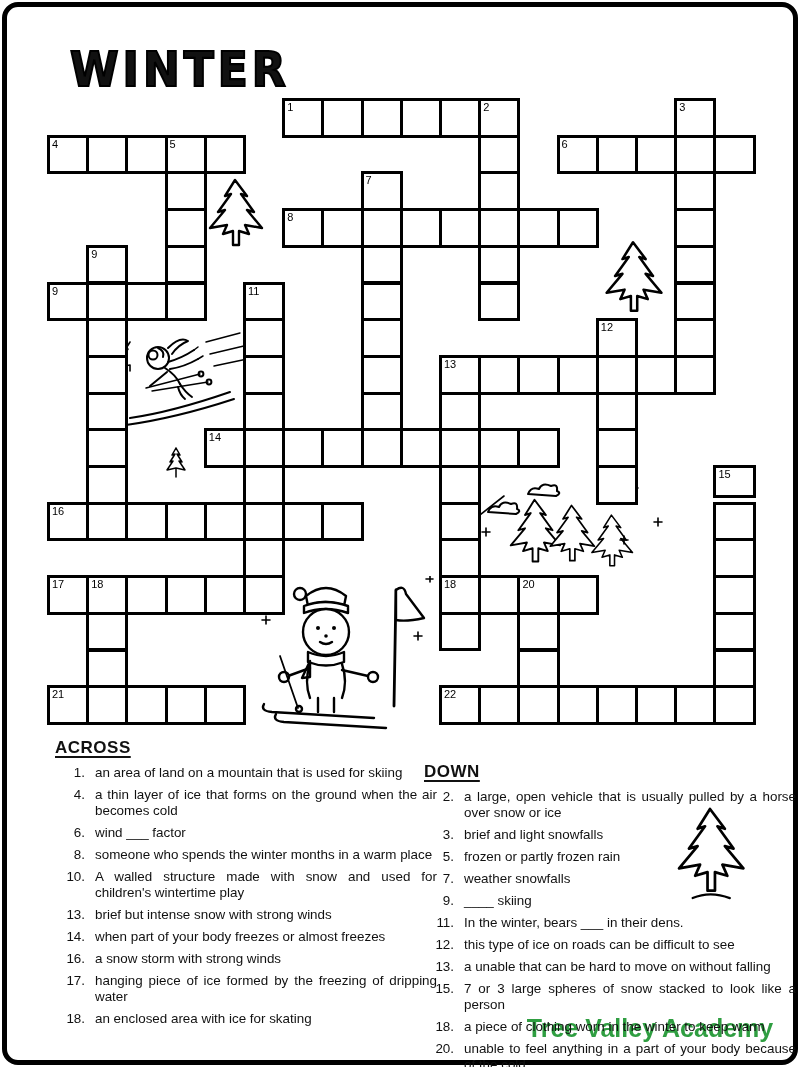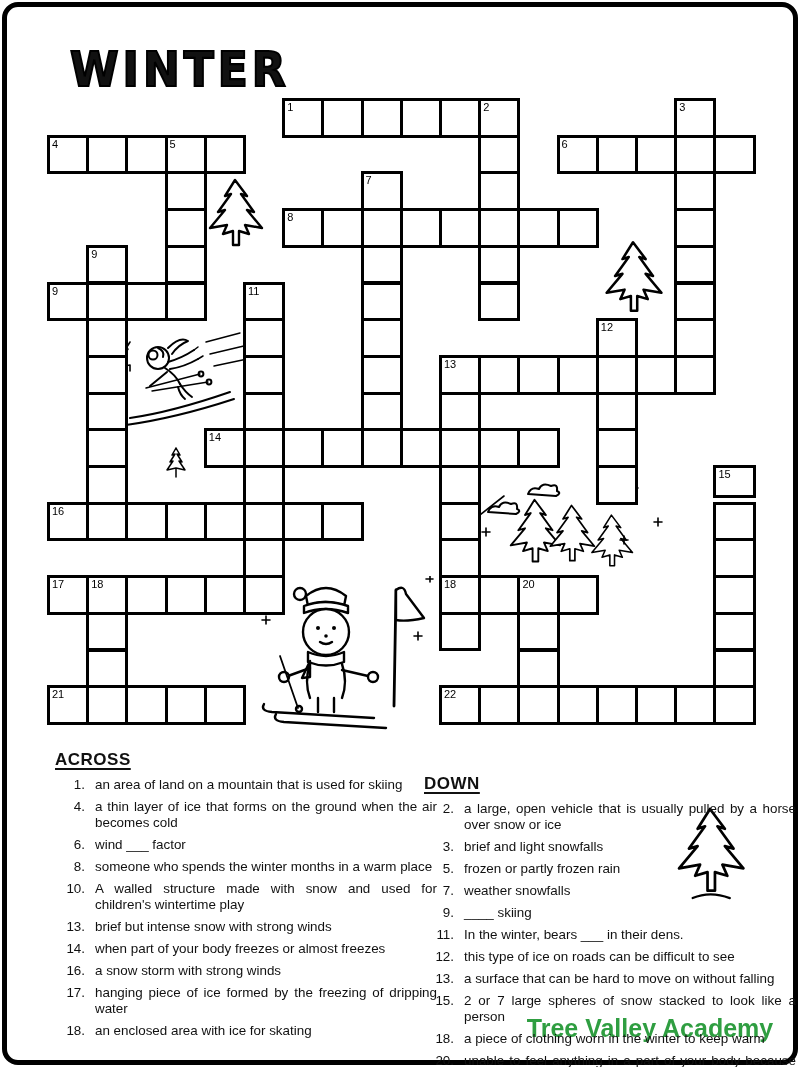--- a/index.html
+++ b/index.html
@@ -9,21 +9,21 @@
   .title{position:absolute;left:70px;top:44px;margin:0;font-family:"DejaVu Sans",sans-serif;
          font-size:44px;font-weight:900;letter-spacing:4px;transform:scaleY(1.08);
          -webkit-text-stroke:2px #000;}
   
   .cell{position:absolute;box-sizing:border-box;border:3px solid #000;background:#fff;z-index:3;}
   .cell .num{position:absolute;left:2px;top:0px;font-size:11px;line-height:13px;color:#000;}
   .illus{position:absolute;z-index:1;}
   
   .clue-block{position:absolute;z-index:2;}
   .clue-head{font-size:17px;font-weight:bold;text-decoration:underline;
-             text-decoration-thickness:2px;text-underline-offset:3px;letter-spacing:.5px;margin:12px 0 7px 0;}
+             text-decoration-thickness:2px;text-underline-offset:3px;letter-spacing:.5px;margin:0 0 7px 0;}
   .clue{display:flex;margin-bottom:6px;font-size:13.4px;line-height:16px;}
   .clue .cnum{flex:0 0 30px;text-align:right;padding-right:10px;}
   .clue .ctxt{flex:1 1 auto;text-align:justify;}
   .branding{position:absolute;left:505px;top:1014px;width:290px;text-align:center;
             font-family:Liberation Sans, sans-serif;font-weight:bold;font-size:25px;}
 </style>
 </head>
 <body>
 
 <div class="page">
@@ -379,25 +379,25 @@
         <div class="clue">
           <span class="cnum">11.</span>
           <span class="ctxt">In the winter, bears ___ in their dens.</span>
         </div>
         <div class="clue">
           <span class="cnum">12.</span>
           <span class="ctxt">this type of ice on roads can be difficult to see</span>
         </div>
         <div class="clue">
           <span class="cnum">13.</span>
-          <span class="ctxt">a surface that can be hard to move on without falling</span>
+          <span class="ctxt">a unable that can be hard to move on without falling</span>
         </div>
         <div class="clue">
           <span class="cnum">15.</span>
-          <span class="ctxt">2 or 7 large spheres of snow stacked to look like a person</span>
+          <span class="ctxt">7 or 3 large spheres of snow stacked to look like a person</span>
         </div>
         <div class="clue">
           <span class="cnum">18.</span>
           <span class="ctxt">a piece of clothing worn in the winter to keep warm</span>
         </div>
         <div class="clue">
           <span class="cnum">20.</span>
           <span class="ctxt">unable to feel anything in a part of your body because of the cold</span>
         </div>
       </div>

